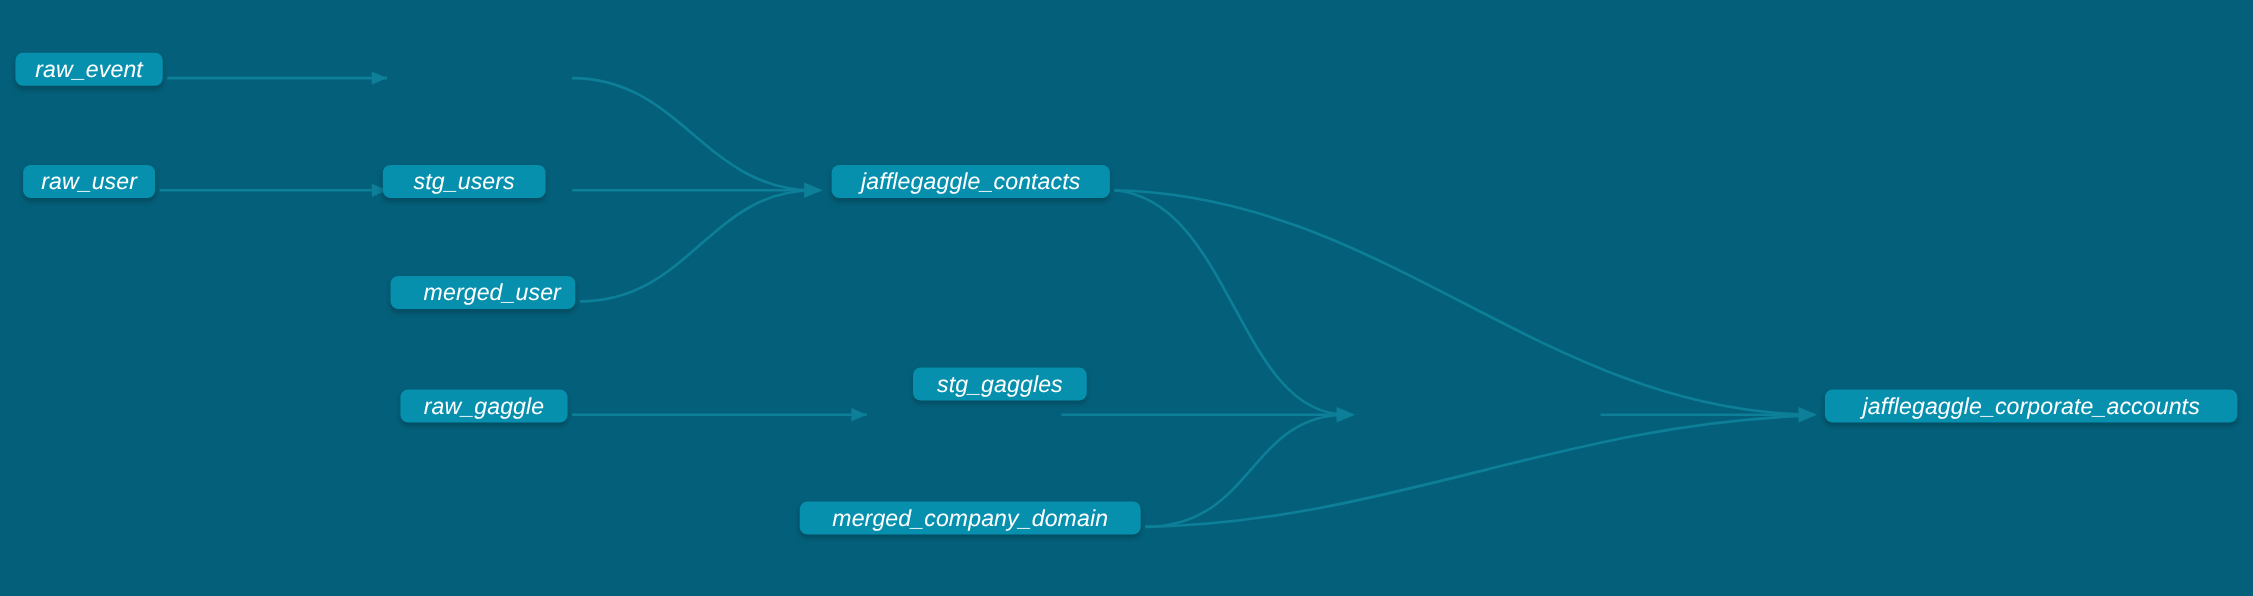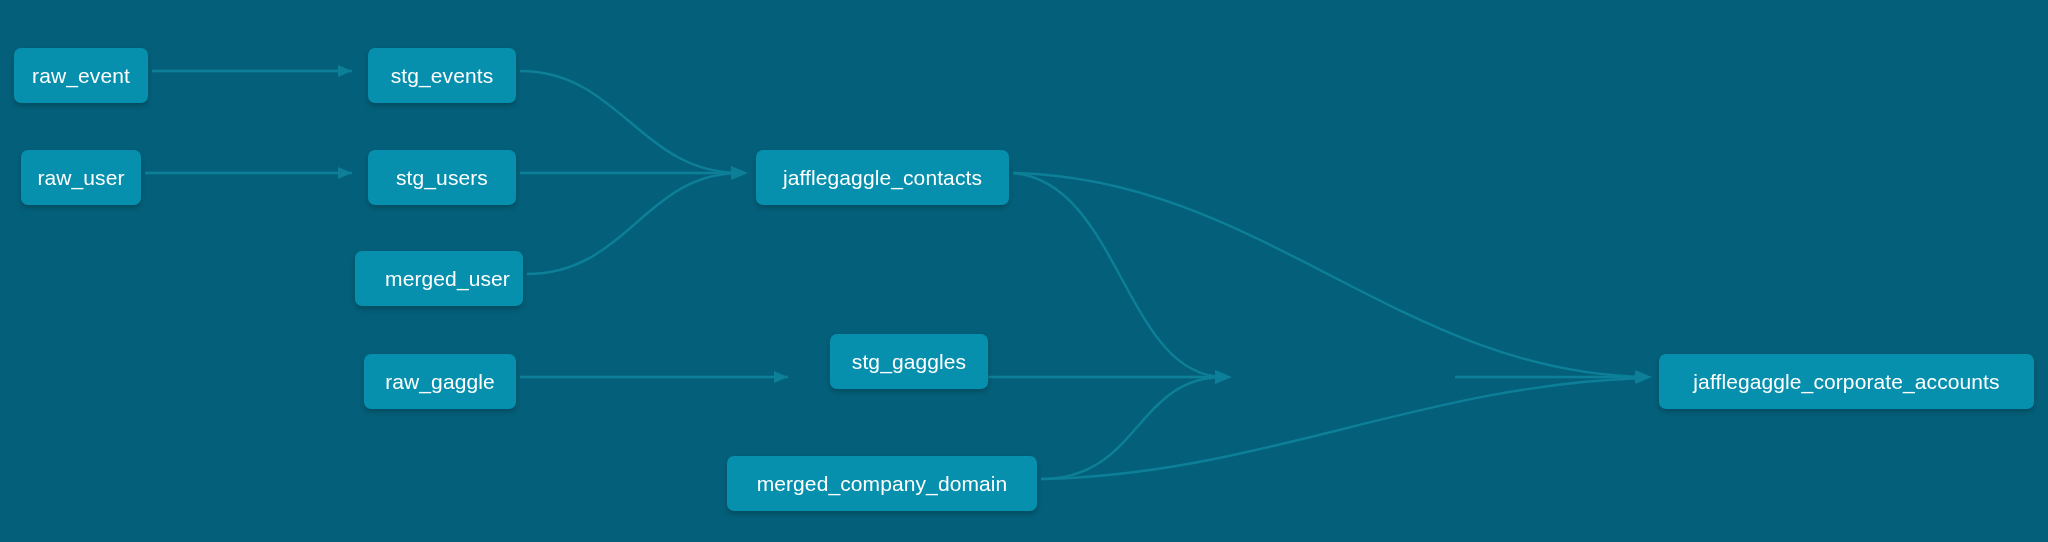--- a/index.html
+++ b/index.html
@@ -26,34 +26,35 @@
   .edge-path {
     fill: none;
     stroke: #0d7f98;
     stroke-width: 2.4;
   }
   .edge-arrow {
     fill: #0d7f98;
   }
   .node {
     position: absolute;
-    height: 55px;
+    height: 30px;
     box-sizing: border-box;
     display: flex;
     align-items: center;
     justify-content: center;
     padding: 0 15px;
     border-radius: 7px;
     background: #0690ae;
     color: #ffffff;
     font-size: 21px;
     letter-spacing: 0.1px;
     white-space: nowrap;
     box-shadow: 0 3px 5px rgba(0, 30, 40, 0.30);
     z-index: 2;
+    font-style: italic;
   }
   .node.highlight {
     background: #9c4a78;
   }
   .node-label {
     display: block;
     line-height: 1;
   }
 </style>
 </head>
@@ -90,27 +91,24 @@
 
     <path class="edge-path" d="M 1455 377 L 1644 377" style="stroke: rgb(13, 127, 152);"></path>
     <polygon class="edge-arrow" points="1652,377 1635,370 1635,384" style="fill: rgb(13, 127, 152);"></polygon>
 
     <path class="edge-path" d="M 1041 479 C 1260 475, 1420 385, 1644 378" style="stroke: rgb(13, 127, 152);"></path>
   </svg>
 
   <div class="node" style="left: 14px; top: 48px; width: 134px;">
     <span class="node-label">raw_event</span>
   </div>
-  <div class="node" style="left: 368px; top: 48px; width: 148px;">
-    <span class="node-label">stg_events</span>
-  </div>
   <div class="node" style="left: 21px; top: 150px; width: 120px;">
     <span class="node-label">raw_user</span>
   </div>
-  <div class="node" style="left: 368px; top: 150px; width: 148px; justify-content: center;">
+  <div class="node" style="left: 348px; top: 150px; width: 148px; justify-content: center;">
     <span class="node-label">stg_users</span>
   </div>
   <div class="node" style="left: 355px; top: 251px; width: 168px; padding-left: 32px;">
     <span class="node-label">merged_user</span>
   </div>
   <div class="node" style="left: 756px; top: 150px; width: 253px; align-items: center;">
     <span class="node-label">jafflegaggle_contacts</span>
   </div>
   <div class="node" style="left: 364px; top: 354px; width: 152px;">
     <span class="node-label">raw_gaggle</span>

